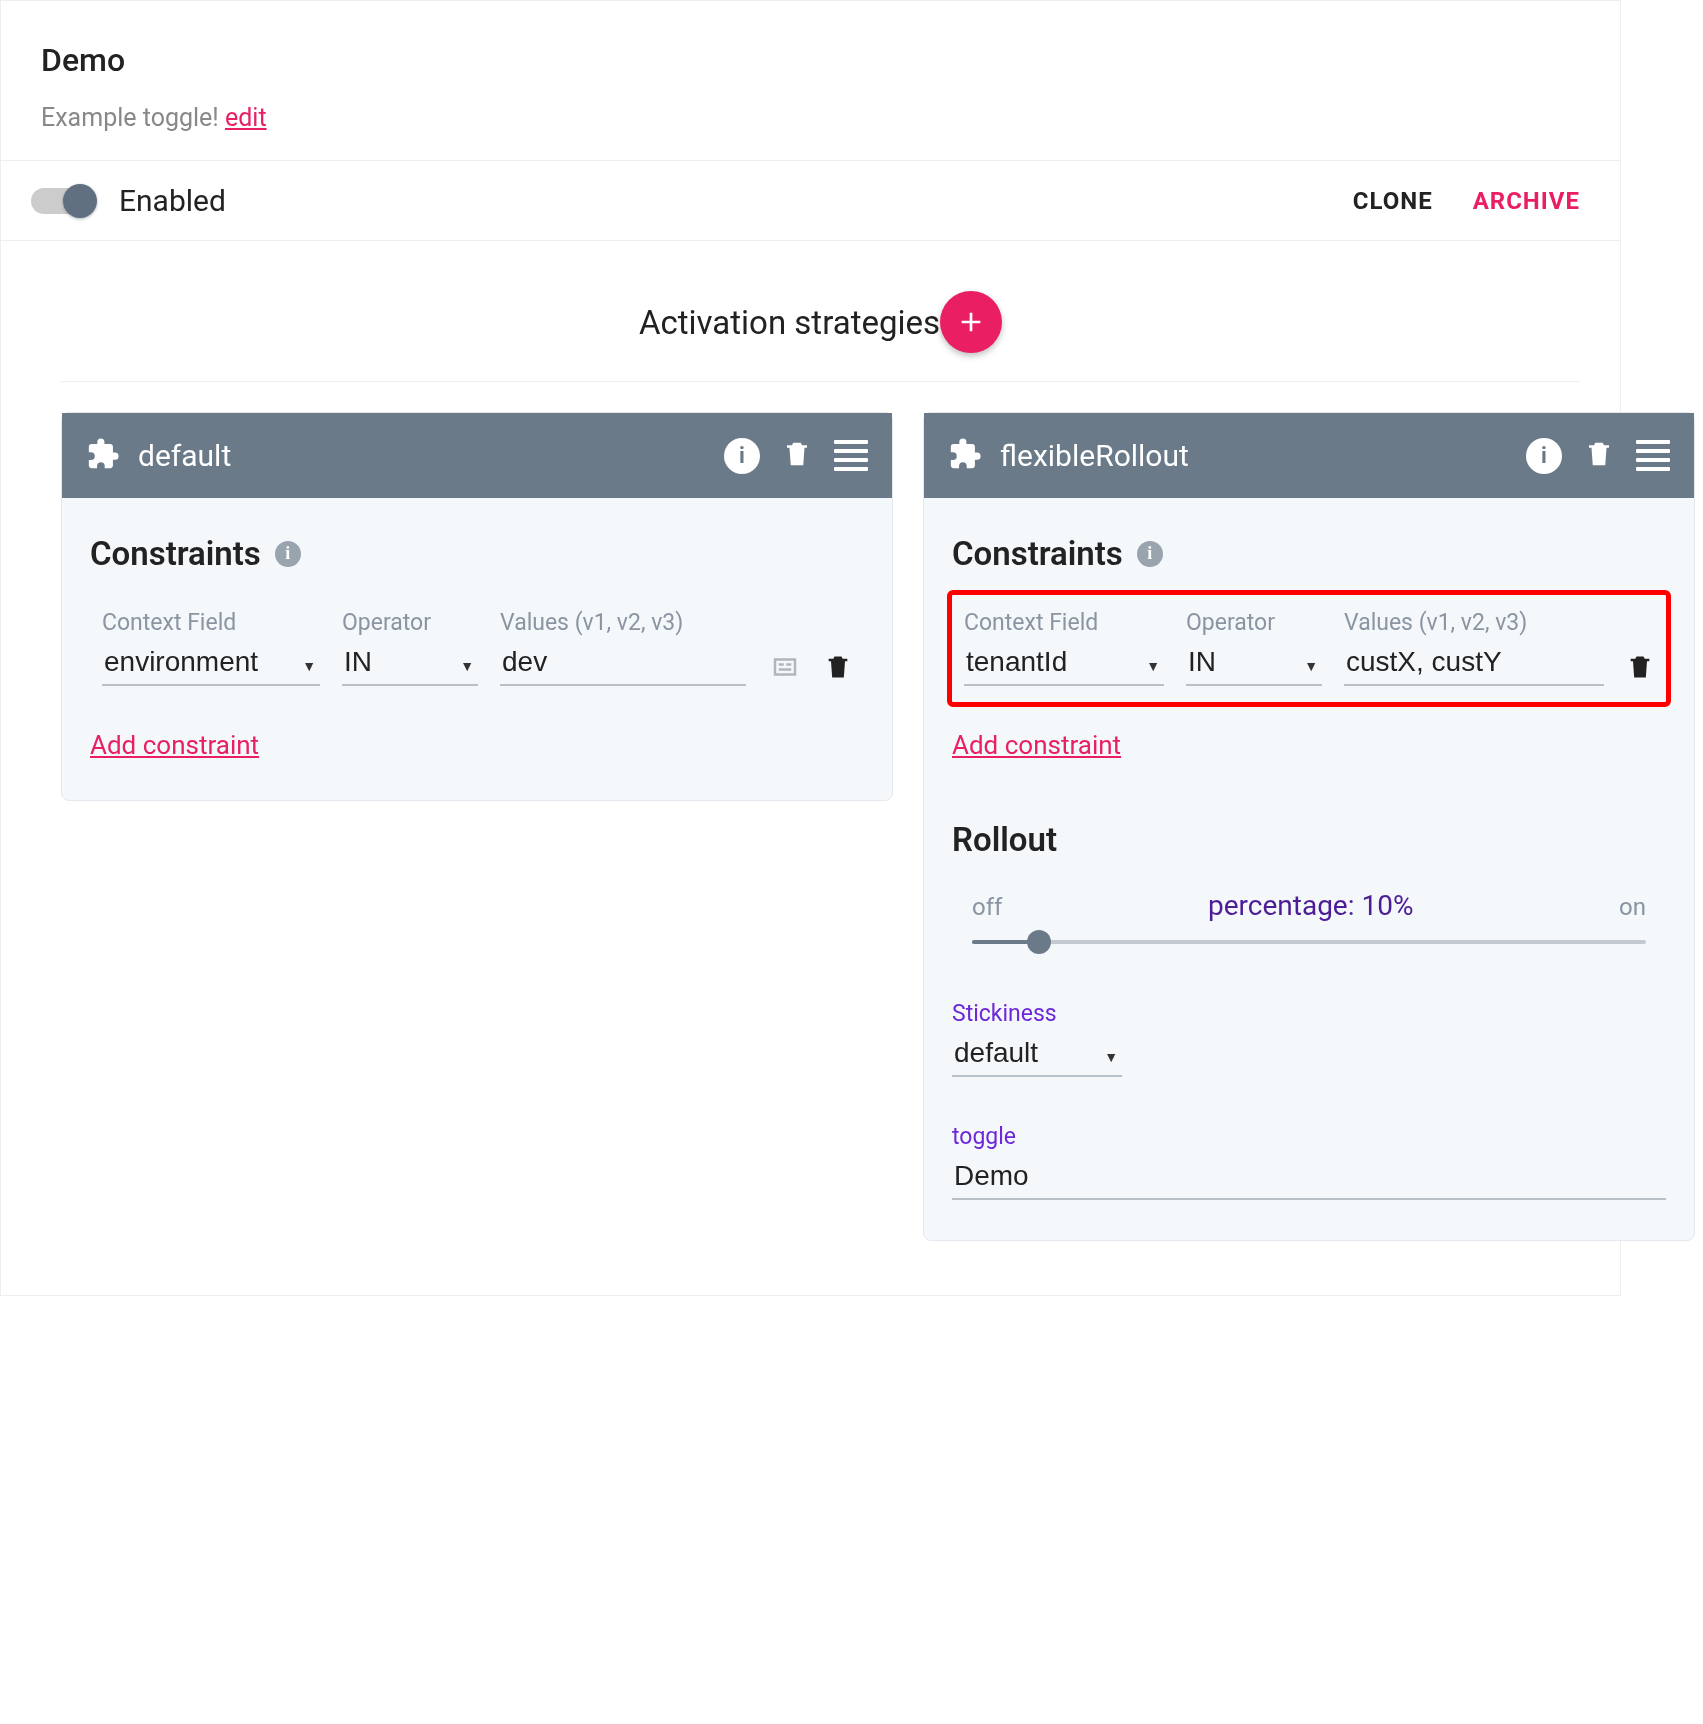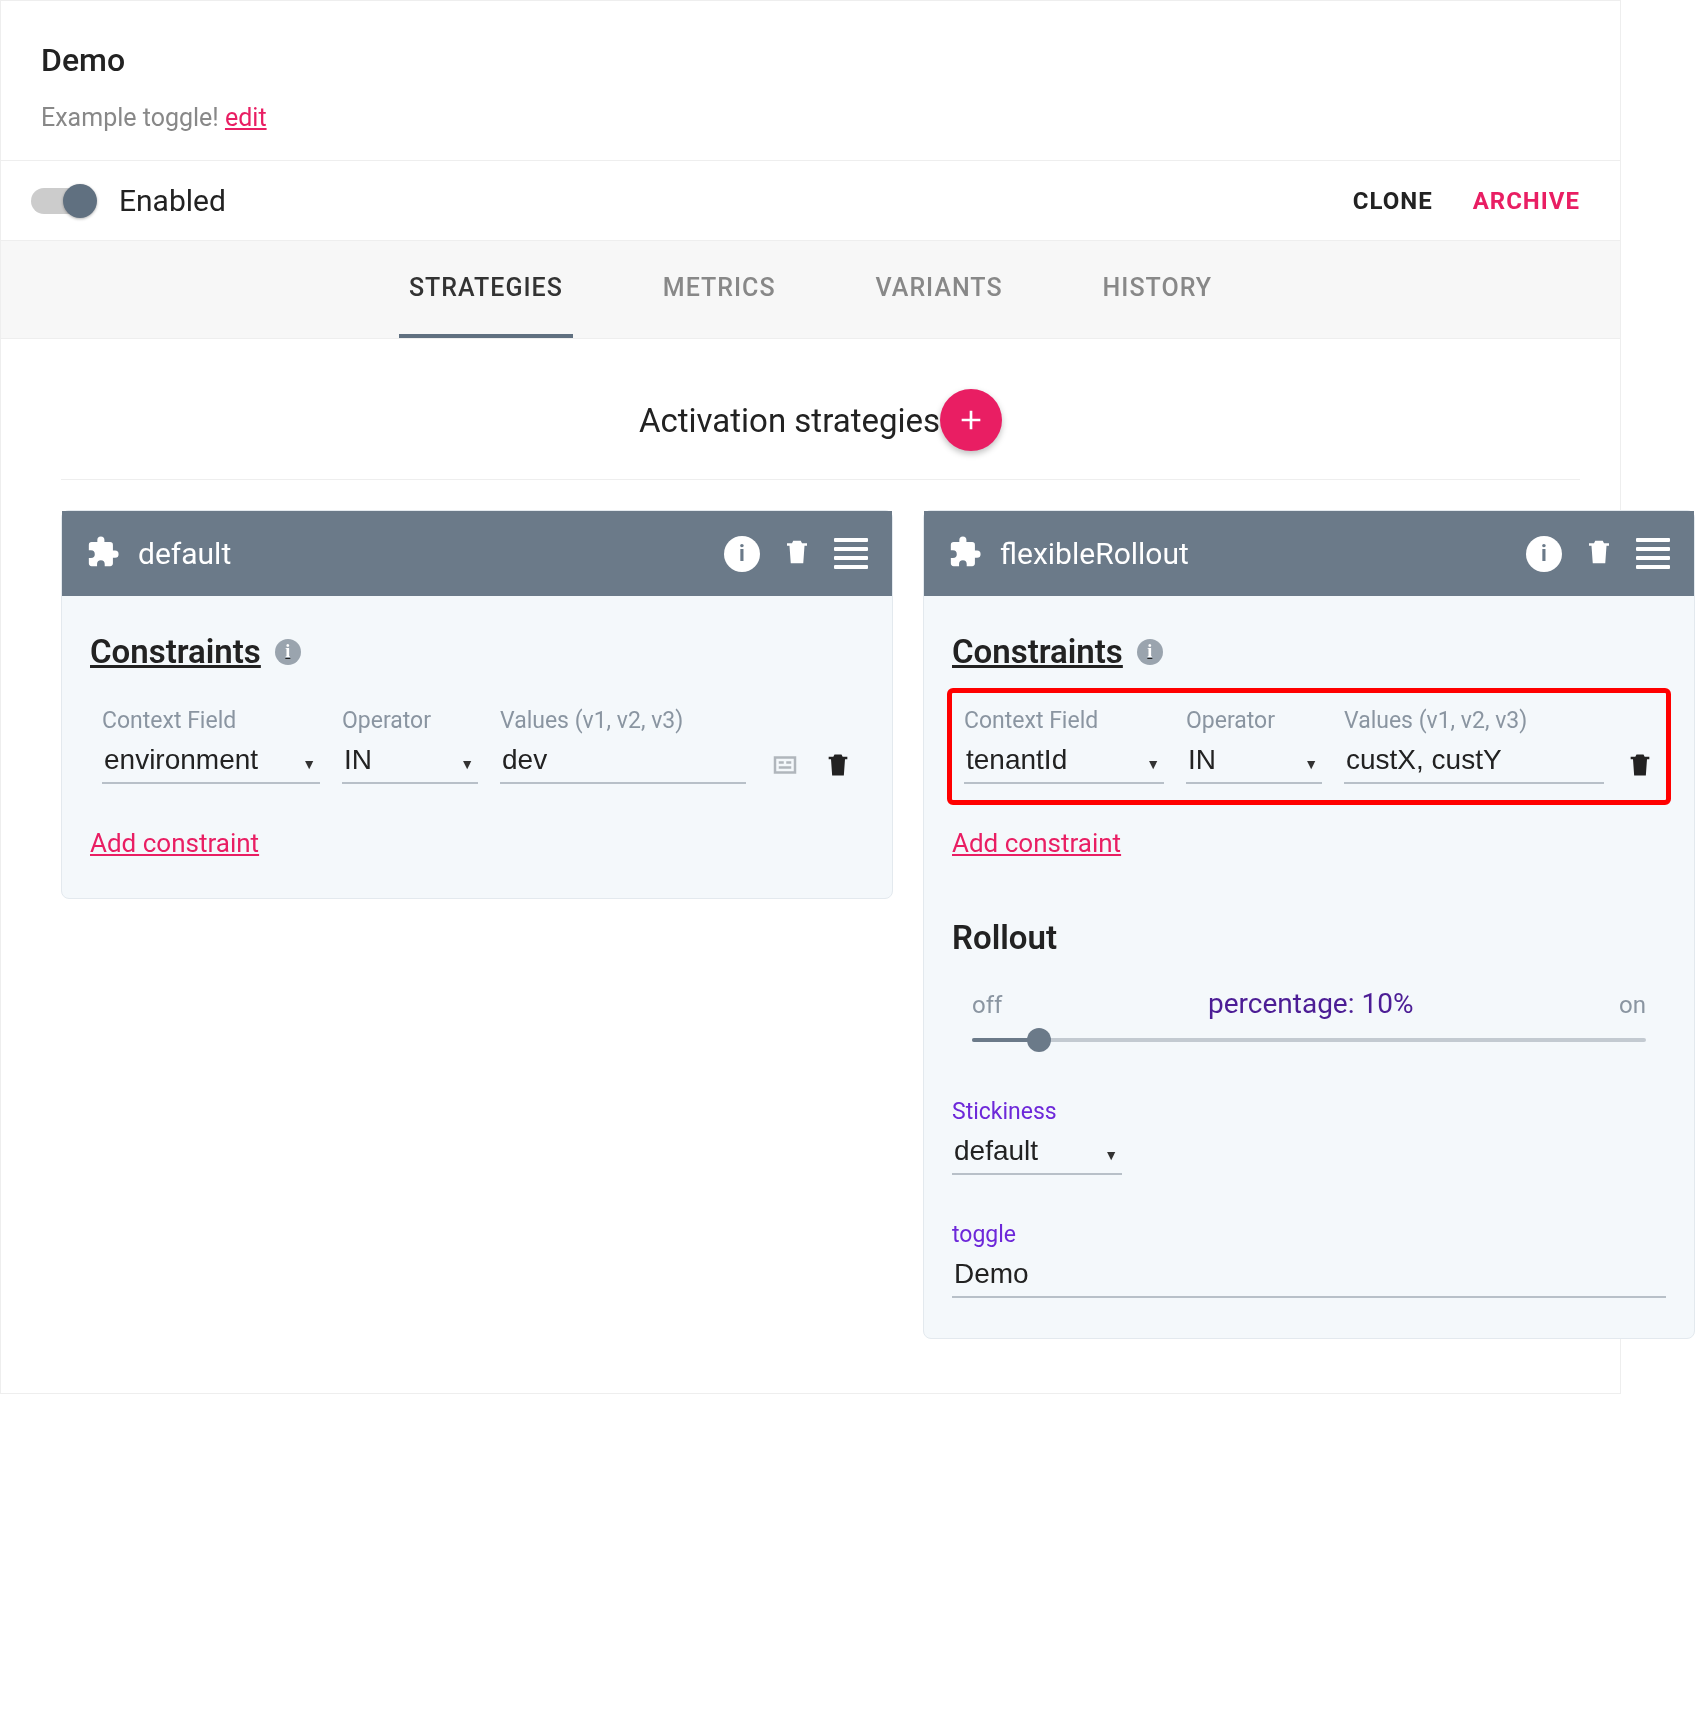--- a/index.html
+++ b/index.html
@@ -103,21 +103,21 @@
   .card-header-actions { display: flex; align-items: center; gap: 22px; }
   .icon-circle {
     width: 36px; height: 36px; border-radius: 50%; background: #fff; color: #6b7a89;
     display: flex; align-items: center; justify-content: center; font-weight: 700; font-size: 22px;
     cursor: pointer;
   }
   .trash-white svg { width: 30px; height: 32px; fill: #fff; cursor: pointer; }
   .menu-lines { width: 34px; cursor: pointer; }
   .menu-lines div { height: 4px; background: #fff; margin: 5px 0; border-radius: 1px; }
   .card-body { padding: 36px 28px 40px 28px; }
-  .section-title-row { display: flex; align-items: center; gap: 14px; margin-bottom: 22px; text-decoration: underline; }
+  .section-title-row { display: flex; align-items: center; gap: 14px; margin-bottom: 22px; }
   .section-title { font-size: 33px; font-weight: 600; }
   .info-dot {
     width: 26px; height: 26px; border-radius: 50%; background: #9aa4ae; color: #fff;
     display: flex; align-items: center; justify-content: center; font-weight: 700;
     font-family: Georgia, serif; font-size: 18px;
   }
   .constraint-row {
     display: flex; align-items: flex-end; gap: 22px;
     padding: 14px 12px 16px 12px;
   }
@@ -183,26 +183,20 @@
         <div class="knob"></div>
       </div>
       <div class="enable-label">Enabled</div>
     </div>
     <div class="enable-actions">
       <div class="clone-btn">CLONE</div>
       <div class="archive-btn">ARCHIVE</div>
     </div>
   </div>
 
-  <div class="tabs">
-    <div class="tab active">STRATEGIES</div>
-    <div class="tab">METRICS</div>
-    <div class="tab">VARIANTS</div>
-    <div class="tab">HISTORY</div>
-  </div>
 
   <div class="content">
 
     <div class="act-row">
       <div class="act-title">Activation strategies</div>
       <div class="fab">
         <svg viewBox="0 0 24 24">
             <path fill="#fff" d="M19 13h-6v6h-2v-6H5v-2h6V5h2v6h6z"></path>
           </svg>
       </div>

